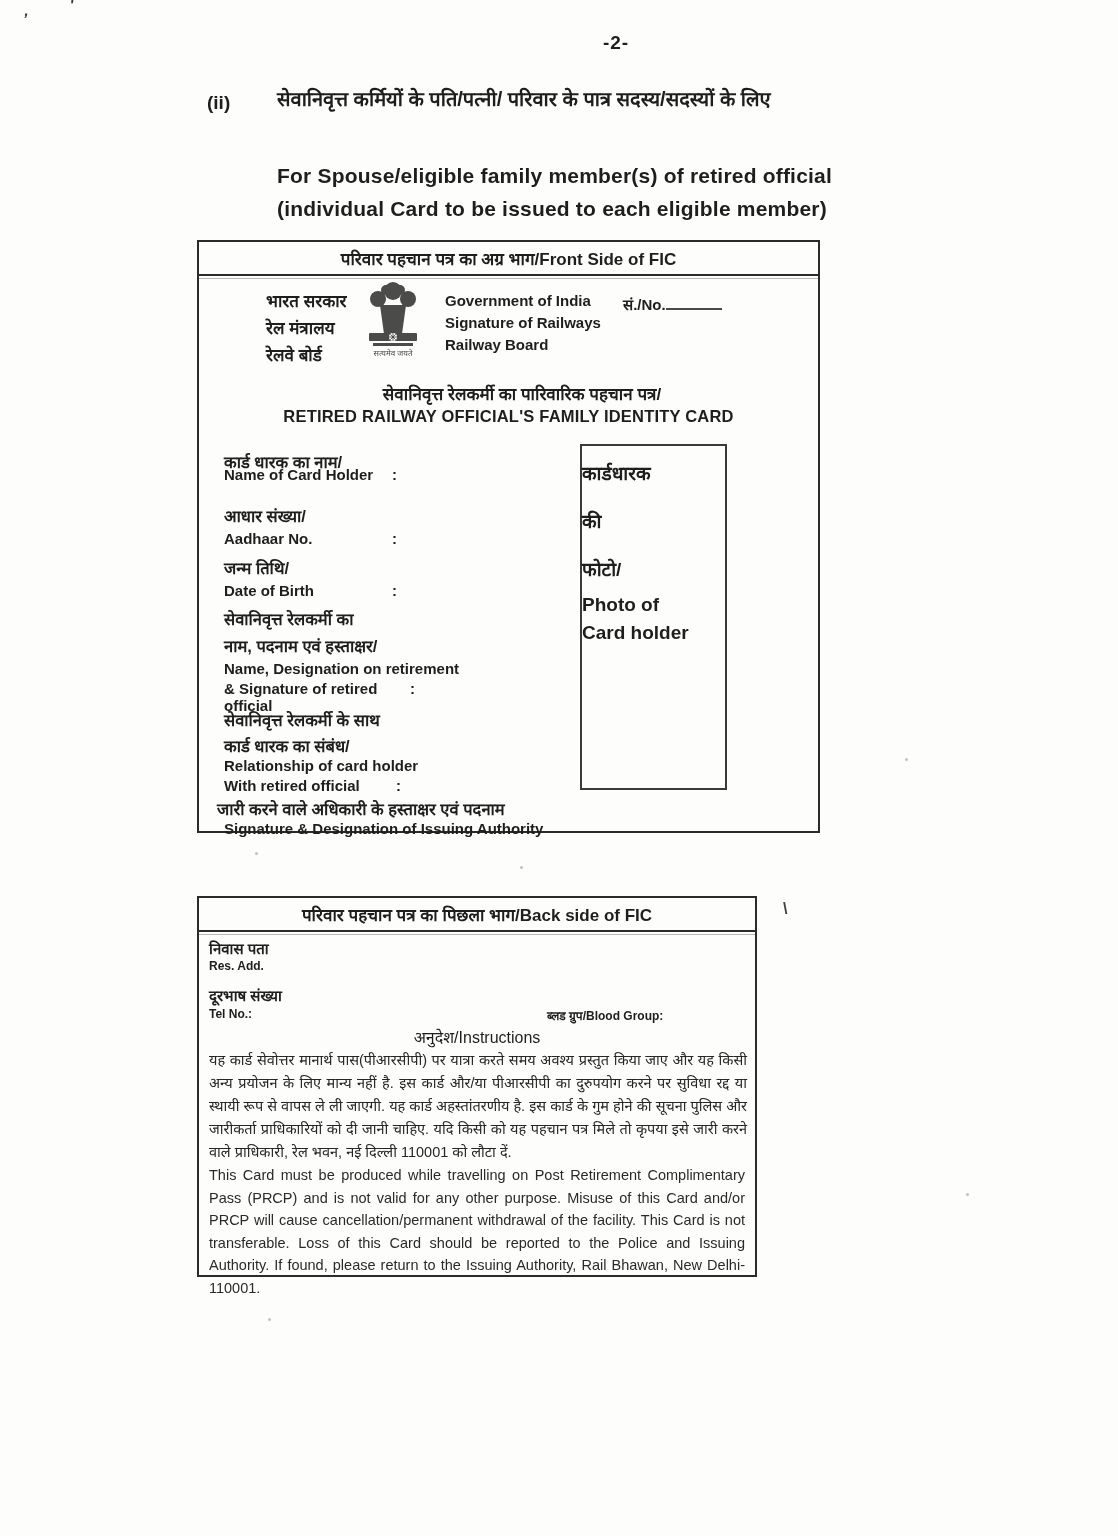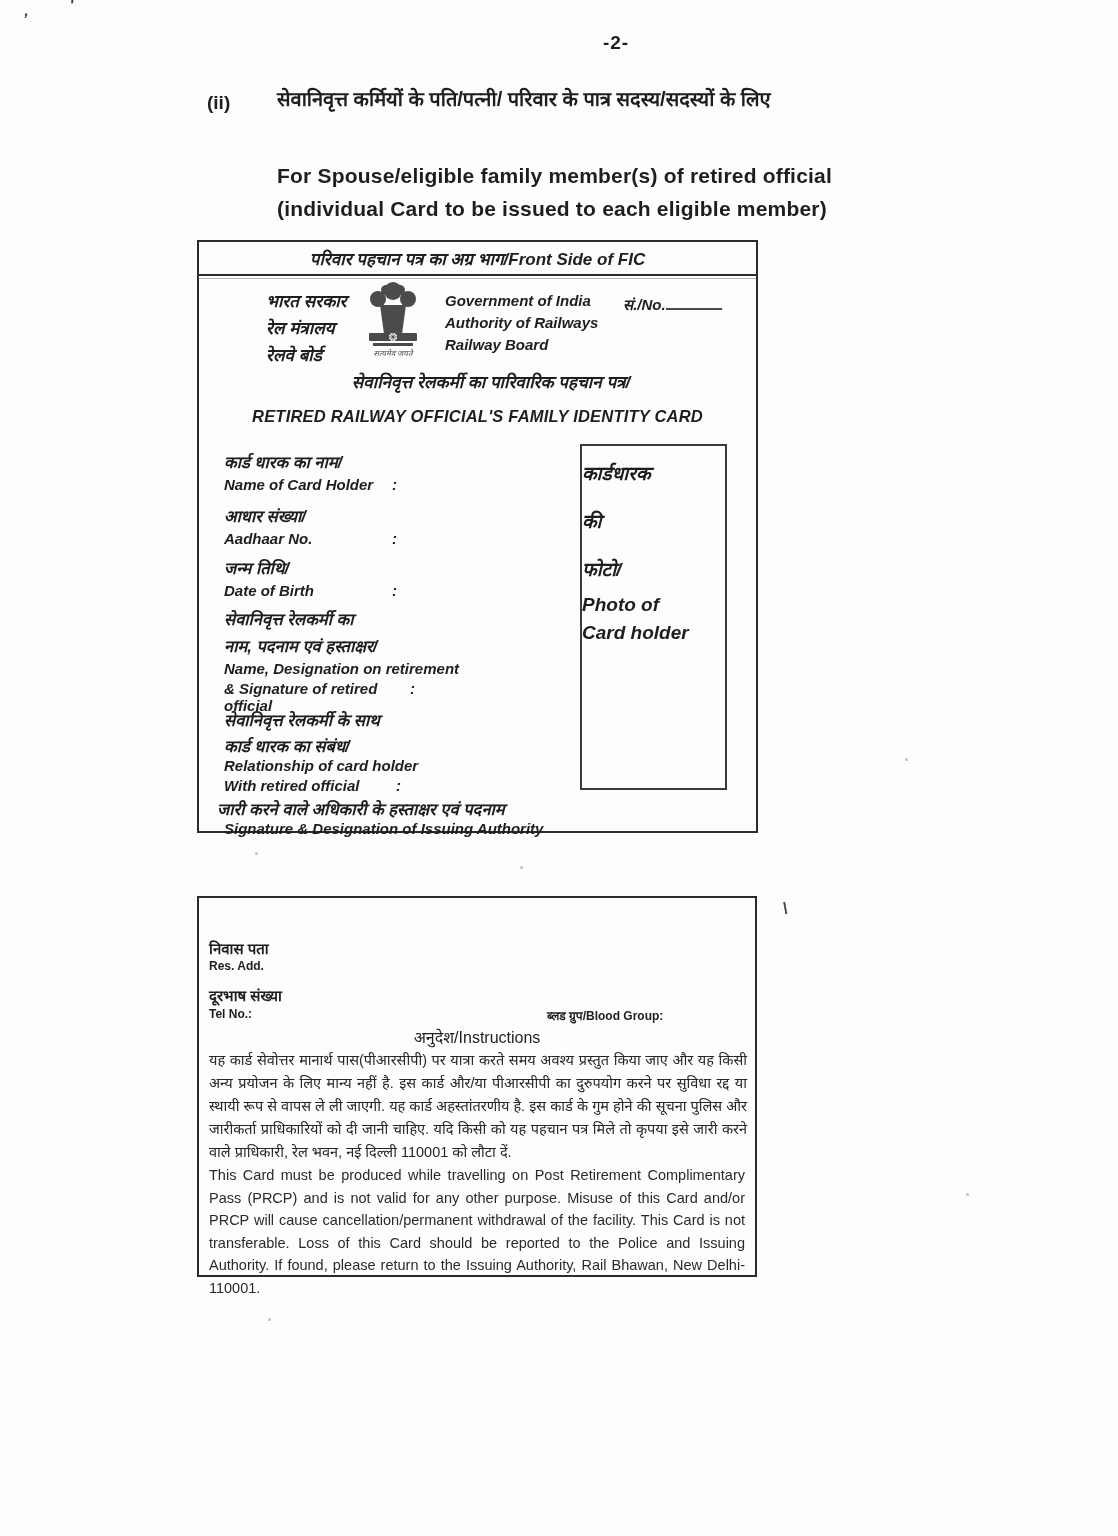--- a/index.html
+++ b/index.html
@@ -23,37 +23,37 @@
   .page-number { position:absolute; left:566px; top:32px; width:100px; text-align:center;
     font-size:19px; font-weight:bold; letter-spacing:1px; }
 
   .item-label { position:absolute; left:207px; top:92px; font-size:19px; font-weight:bold; }
   .head-hi1 { position:absolute; left:277px; top:85px;  font-size:20px; font-weight:bold; }
   .head-hi2 { position:absolute; left:277px; top:129px; font-size:20px; font-weight:bold; }
   .head-en1 { position:absolute; left:277px; top:164px; font-size:21px; font-weight:bold; letter-spacing:.2px; }
   .head-en2 { position:absolute; left:277px; top:197px; font-size:21px; font-weight:bold; letter-spacing:.2px; }
 
   .card { position:absolute; border:2px solid #2b2b2b; background:#fdfdfb; }
-  .front-card { left:197px; top:240px; width:561px; height:593px;font-style:italic; }
+  .front-card { left:197px; top:240px; width:623px; height:593px; }
   .back-card  { left:197px; top:896px; width:560px; height:381px; }
   .card-header {
     width:100%; text-align:center; font-weight:bold; font-size:17px;
     padding:5px 0 4px; border-bottom:2px solid #2b2b2b; position:relative;
   }
   .card-header::after { content:""; position:absolute; left:0; right:0; bottom:-5px; height:1px; background:#b9b9b4; }
 
   .org-hi div { font-size:17px; font-weight:bold; line-height:27px;margin-left:42px; }
   .org-hi { left:25px; top:46px; }
   .emblem-wrap { left:156px; top:36px; width:76px; height:90px; }
   .org-en div { font-size:15px; font-weight:bold; line-height:22px; }
   .org-en { left:246px; top:48px; }
   .serial { left:424px; top:52px; font-size:15px; font-weight:bold; }
   .serial .no-line { display:inline-block; width:56px; border-bottom:2px solid #4a4a4a; height:12px; }
 
-  .title-hi { left:0; top:128px; width:100%; text-align:center; font-size:17px; font-weight:bold;padding-left:27px; }
+  .title-hi { left:0; top:140px; width:100%; text-align:center; font-size:17px; font-weight:bold;padding-left:27px; }
   .title-en { left:0; top:165px; width:100%; text-align:center; font-size:16.5px; font-weight:bold; letter-spacing:.2px; }
 
   .f-hi { font-size:16.5px; font-weight:bold; }
   .f-en { font-size:15px; font-weight:bold; display:flex; }
   .f-en .lab { display:inline-block; }
   .w168 .lab { width:168px; }
   .w186 .lab { width:186px; }
   .w172 .lab { width:172px; }
   .fields-left { left:25px; }
 
@@ -118,33 +118,33 @@
           <line x1="34" y1="59" x2="42" y2="59"></line>
           <line x1="35.2" y1="56.2" x2="40.8" y2="61.8"></line>
           <line x1="40.8" y1="56.2" x2="35.2" y2="61.8"></line>
         </g>
         <text x="38" y="78" text-anchor="middle" font-size="8" fill="#4a4a4a">सत्यमेव जयते</text>
       </svg>
     </div>
 
     <div class="abs org-en">
       <div>Government of India</div>
-      <div>Authority of Railways</div>
+      <div>Signature of Railways</div>
       <div>Railway Board</div>
     </div>
 
     <div class="abs serial">
       <span>सं./No.</span><span class="no-line"></span>
     </div>
 
     <div class="abs title-hi hi">सेवानिवृत्त रेलकर्मी का पारिवारिक पहचान पत्र/</div>
     <div class="abs title-en">RETIRED RAILWAY OFFICIAL'S FAMILY IDENTITY CARD</div>
 
     <div class="abs fields-left f-hi hi" style="top:208px;">कार्ड धारक का नाम/</div>
-    <div class="abs fields-left f-en w168" style="top:234px;">
+    <div class="abs fields-left f-en w168" style="top:224px;">
       <span class="lab">Name of Card Holder</span>
       <span>:</span>
     </div>
 
     <div class="abs fields-left f-hi hi" style="top:262px;">आधार संख्या/</div>
     <div class="abs fields-left f-en w168" style="top:288px;">
       <span class="lab">Aadhaar No.</span>
       <span>:</span>
     </div>
 
@@ -182,20 +182,21 @@
       <div class="ph-en" style="margin-top:6px;">Card holder</div>
     </div>
 
     <div class="abs issuing-hi hi">जारी करने वाले अधिकारी के हस्ताक्षर एवं पदनाम</div>
     <div class="abs issuing-en">Signature &amp; Designation of Issuing Authority</div>
   </section>
 
   <span class="backslash-mark">\</span>
 
   <section class="card back-card">
+    <div class="card-header">परिवार पहचान पत्र का पिछला भाग/Back side of FIC</div>
 
     <div class="abs bk-label-hi hi" style="left:10px; top:40px;">निवास पता</div>
     <div class="abs bk-label-en" style="left:10px; top:61px;">Res. Add.</div>
 
     <div class="abs bk-label-hi hi" style="left:10px; top:87px;">दूरभाष संख्या</div>
     <div class="abs bk-label-en" style="left:10px; top:109px;">Tel No.:</div>
     <div class="abs bk-label-en hi" style="left:348px; top:109px;">ब्लड ग्रुप/Blood Group:</div>
 
     <div class="abs instr-head hi">अनुदेश/Instructions</div>
 

